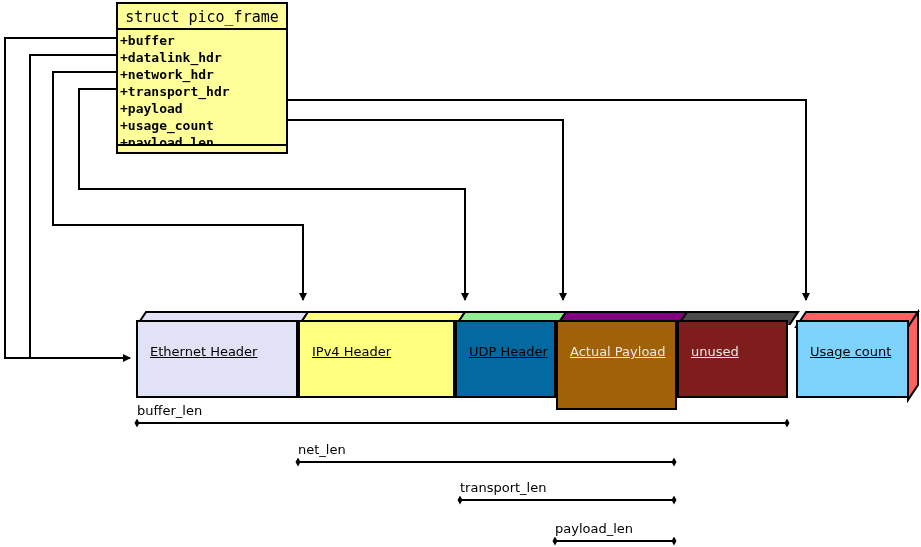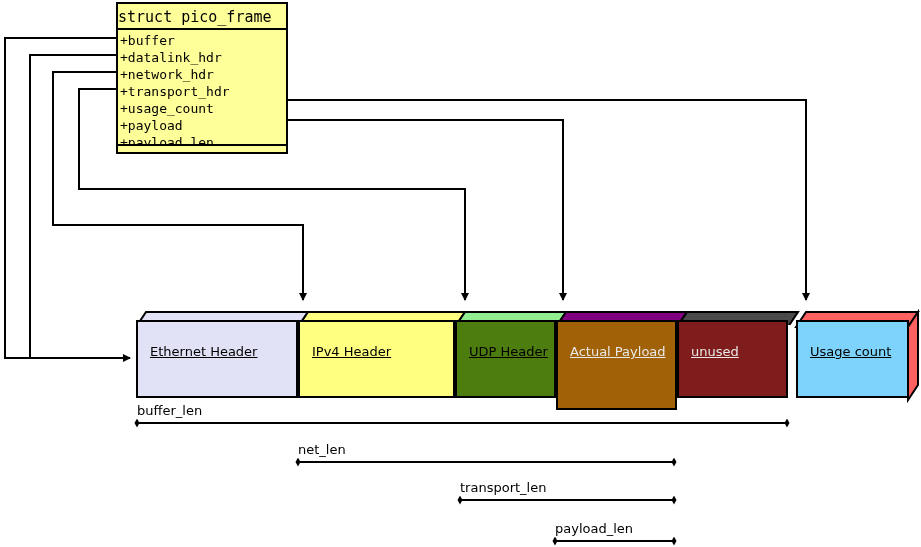--- a/index.html
+++ b/index.html
@@ -4,25 +4,25 @@
 <style>
   html,body{margin:0;padding:0;background:#ffffff;}
   body{width:921px;height:547px;position:relative;overflow:hidden;
        font-family:"DejaVu Sans","Liberation Sans",sans-serif;}
 
   #canvas{position:absolute;left:0;top:0;width:921px;height:547px;}
 
   
   .uml-box{position:absolute;left:116px;top:2px;width:172px;height:152px;
            background:#FFFF99;border:2px solid #000;box-sizing:border-box;}
-  .uml-title{height:26px;line-height:26px;text-align:left;
+  .uml-title{height:26px;line-height:26px;text-align:center;
              font-family:"DejaVu Sans Mono","Liberation Mono",monospace;
              font-size:15px;color:#000;border-bottom:2px solid #000;
              box-sizing:border-box;overflow:hidden;white-space:nowrap;}
-  .uml-attrs{padding:2px 0 0 2px;}
+  .uml-attrs{padding:2px 0 0 2px;font-weight:bold;}
   .uml-attr{font-family:"DejaVu Sans Mono","Liberation Mono",monospace;
             font-size:13px;line-height:17px;color:#000;white-space:nowrap;}
   .uml-foot{position:absolute;left:0;right:0;bottom:0;height:6px;
             border-top:2px solid #000;background:#FFFF99;}
 
   
   .blk{position:absolute;box-sizing:border-box;border:2px solid #000;}
   .blk .lbl{position:absolute;left:12px;top:22px;font-size:13px;color:#000;
             text-decoration:underline;white-space:nowrap;}
   .blk.dark .lbl{color:#e8e8e8;}
@@ -77,22 +77,22 @@
     </g>
   </svg>
 
   <div class="uml-box">
     <div class="uml-title">struct pico_frame</div>
     <div class="uml-attrs">
       <div class="uml-attr">+buffer</div>
       <div class="uml-attr">+datalink_hdr</div>
       <div class="uml-attr">+network_hdr</div>
       <div class="uml-attr">+transport_hdr</div>
+      <div class="uml-attr">+payload</div>
       <div class="uml-attr">+usage_count</div>
-      <div class="uml-attr">+payload</div>
       <div class="uml-attr">+payload_len</div>
     </div>
     <div class="uml-foot"></div>
   </div>
 
   <div class="topface" style="left:136px;top:310px;width:172px;height:0;
               background:#E2E2F7;border:none;
               clip-path:none;"></div>
   <svg style="position:absolute;left:130px;top:305px;width:180px;height:20px;">
     <polygon points="6,22 16,7 178,7 168,22" fill="#E2E2F7" stroke="#000" stroke-width="2"></polygon>
@@ -104,21 +104,21 @@
   <svg style="position:absolute;left:292px;top:305px;width:175px;height:20px;">
     <polygon points="6,22 16,7 173,7 163,22" fill="#FFFF80" stroke="#000" stroke-width="2"></polygon>
   </svg>
   <div class="blk" style="left:298px;top:320px;width:157px;height:78px;background:#FFFF80;text-align:right;">
     <span class="lbl">IPv4 Header</span>
   </div>
 
   <svg style="position:absolute;left:449px;top:305px;width:120px;height:20px;">
     <polygon points="6,22 16,7 117,7 107,22" fill="#90EE90" stroke="#000" stroke-width="2"></polygon>
   </svg>
-  <div class="blk" style="left:455px;top:320px;width:101px;height:78px;background:#4d7c0f;">
+  <div class="blk" style="left:455px;top:320px;width:101px;height:78px;background:#0369a1;">
     <span class="lbl">UDP Header</span>
   </div>
 
   <svg style="position:absolute;left:550px;top:305px;width:140px;height:20px;">
     <polygon points="6,22 16,7 137,7 127,22" fill="#800080" stroke="#000" stroke-width="2"></polygon>
   </svg>
   <div class="blk dark" style="left:556px;top:320px;width:121px;height:90px;background:#a16207;">
     <span class="lbl">Actual Payload</span>
   </div>
 

